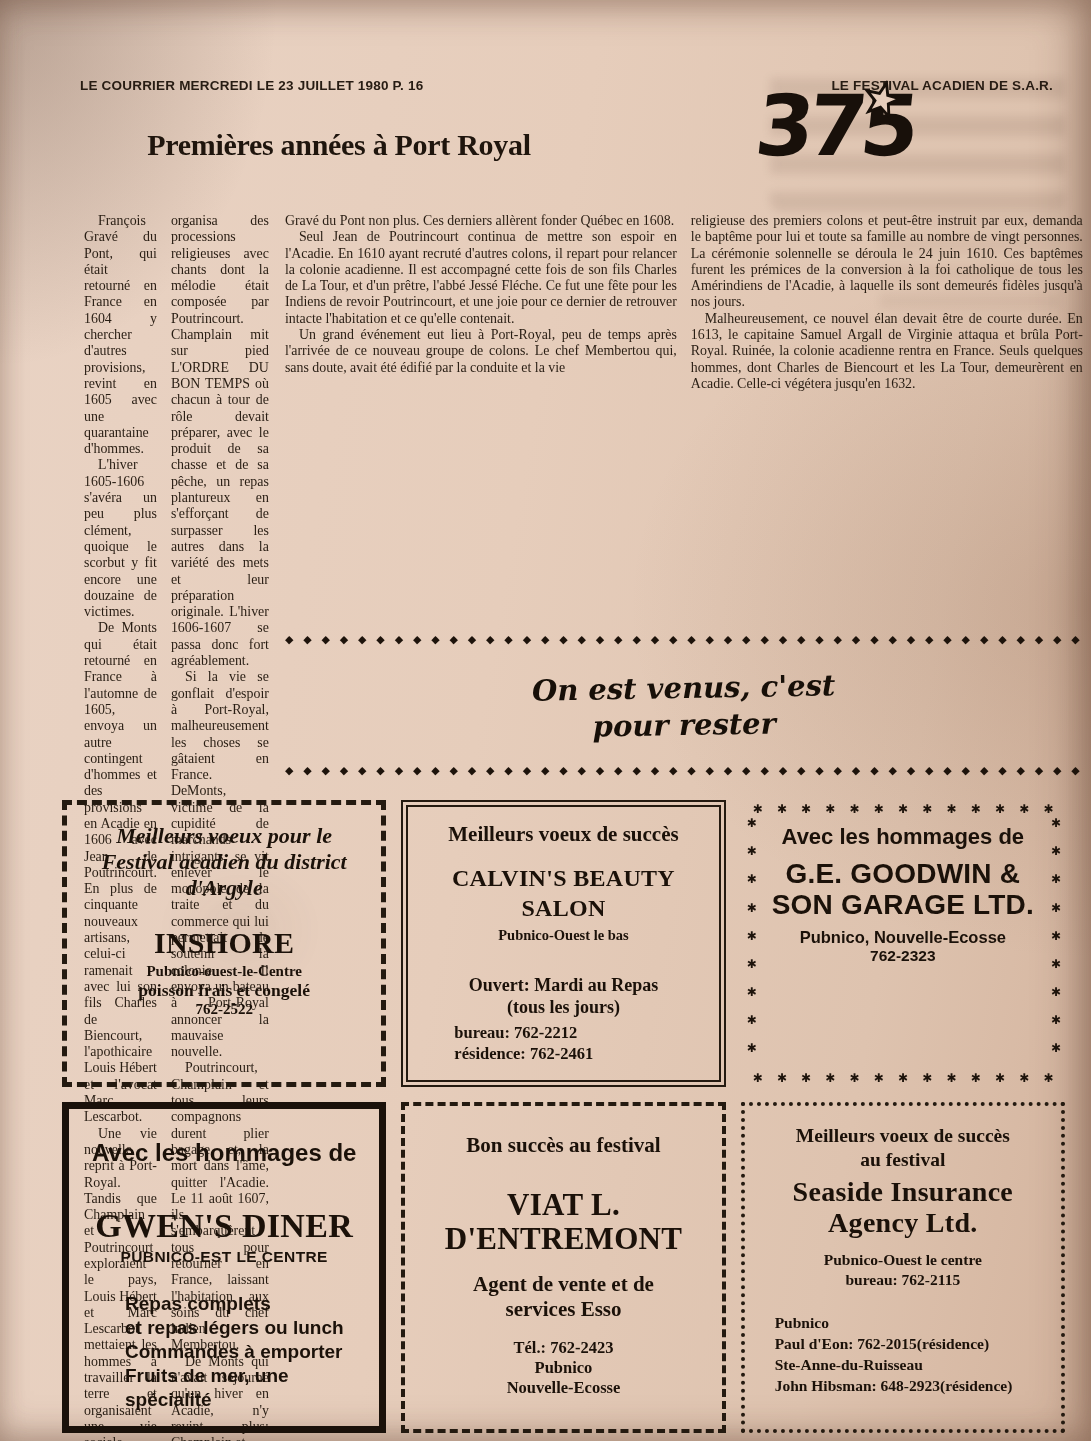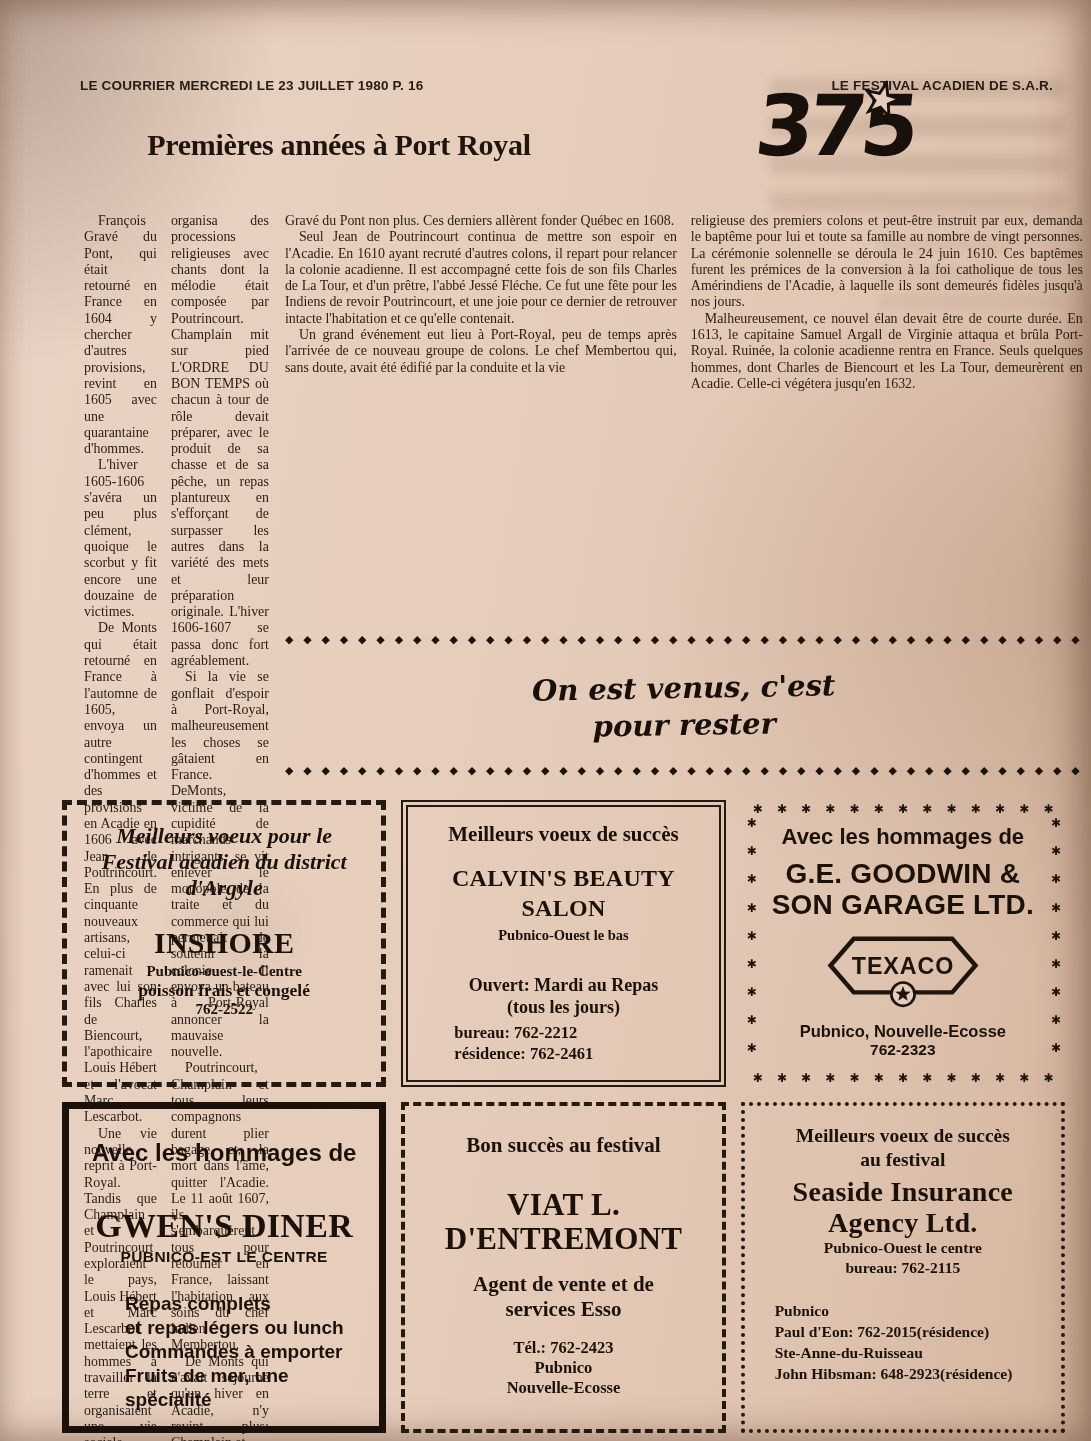--- a/index.html
+++ b/index.html
@@ -107,21 +107,21 @@
   
   .ad-viat { border: 4px dashed #241a10; padding-top: 26px; }
   .ad-viat .ad-name { margin-top: 30px; font-size: 31px; line-height: 34px; }
   .ad-viat .role { margin-top: 16px; font: 700 21px/25px "Liberation Serif", serif; }
   .ad-viat .tel { margin-top: 16px; font-size: 16.5px; font-weight: 700; }
   .ad-viat .town { font-size: 16.5px; font-weight: 700; }
   
   .ad-seaside { border: 4px dotted #241a10; padding-top: 18px; }
   .ad-seaside .ad-greeting { font-size: 19.5px; line-height: 24px; }
   .ad-seaside .ad-name { margin-top: 4px; font-size: 28px; line-height: 31px; }
-  .ad-seaside .loc { margin-top: 0; font-size: 15.5px; font-weight: 700; line-height: 20px; }
+  .ad-seaside .loc { margin-top: 12px; font-size: 15.5px; font-weight: 700; line-height: 20px; }
   .ad-seaside .contacts { margin: 22px 0 0 18px; text-align: left; font: 700 15.5px/21px "Liberation Serif", serif; }
   
   .bleed { position: absolute; pointer-events: none; filter: blur(5px); opacity: .6; }
   .bleed-1 { left: 770px; top: 62px; width: 295px; height: 150px;
     background: repeating-linear-gradient(0deg, rgba(75,48,35,.18) 0 20px, transparent 20px 38px); border-radius: 12px; }
   .bleed-2 { left: 880px; top: 218px; width: 180px; height: 90px;
     background: repeating-linear-gradient(0deg, rgba(75,48,35,.10) 0 14px, transparent 14px 28px); }
   .bleed-3 { left: 150px; top: 850px; width: 180px; height: 160px;
     background: radial-gradient(ellipse, rgba(80,52,38,.10), transparent 65%); }
 </style>
@@ -214,28 +214,20 @@
     <div class="ad ad-goodwin">
       <div class="gwb t">✱ ✱ ✱ ✱ ✱ ✱ ✱ ✱ ✱ ✱ ✱ ✱ ✱ ✱ ✱ ✱ ✱ ✱ ✱ ✱ ✱ ✱ ✱ ✱ ✱ ✱ ✱ ✱ ✱ ✱ ✱ ✱ ✱ ✱ ✱ ✱ ✱ ✱ ✱ ✱</div>
       <div class="gwb b">✱ ✱ ✱ ✱ ✱ ✱ ✱ ✱ ✱ ✱ ✱ ✱ ✱ ✱ ✱ ✱ ✱ ✱ ✱ ✱ ✱ ✱ ✱ ✱ ✱ ✱ ✱ ✱ ✱ ✱ ✱ ✱ ✱ ✱ ✱ ✱ ✱ ✱ ✱ ✱</div>
       <div class="gwb l">✱ ✱ ✱ ✱ ✱ ✱ ✱ ✱ ✱ ✱ ✱ ✱ ✱ ✱ ✱ ✱ ✱ ✱ ✱ ✱ ✱ ✱ ✱ ✱</div>
       <div class="gwb r">✱ ✱ ✱ ✱ ✱ ✱ ✱ ✱ ✱ ✱ ✱ ✱ ✱ ✱ ✱ ✱ ✱ ✱ ✱ ✱ ✱ ✱ ✱ ✱</div>
       <div class="ad-greeting sans">Avec les hommages de</div>
       <div class="ad-name">
         <div>G.E. GOODWIN &amp;</div>
         <div>SON GARAGE LTD.</div>
       </div>
-      <div class="texaco">
-        <svg width="170" height="80" viewBox="0 0 190 86">
-          <polygon points="14,38 40,8 150,8 176,38 150,68 40,68" fill="none" stroke="#1d140c" stroke-width="5"></polygon>
-          <text x="95" y="47" text-anchor="middle" font-family="Liberation Sans, sans-serif" font-weight="bold" font-size="26" letter-spacing="1" fill="#1d140c">TEXACO</text>
-          <circle cx="95" cy="70" r="13" fill="#e6cdbb" stroke="#1d140c" stroke-width="3"></circle>
-          <polygon points="95,61 97.23,66.93 103.56,67.22 98.61,71.17 100.29,77.28 95,73.8 89.71,77.28 91.39,71.17 86.44,67.22 92.77,66.93" fill="#1d140c"></polygon>
-        </svg>
-      </div>
       <div class="loc">Pubnico, Nouvelle-Ecosse</div>
       <div class="tel">762-2323</div>
     </div>
 
     <div class="ad ad-gwens">
       <div class="ad-greeting sans">Avec les hommages de</div>
       <div class="ad-name">GWEN'S DINER</div>
       <div class="loc">PUBNICO-EST LE CENTRE</div>
       <div class="menu">
         <div>Repas complets</div>

